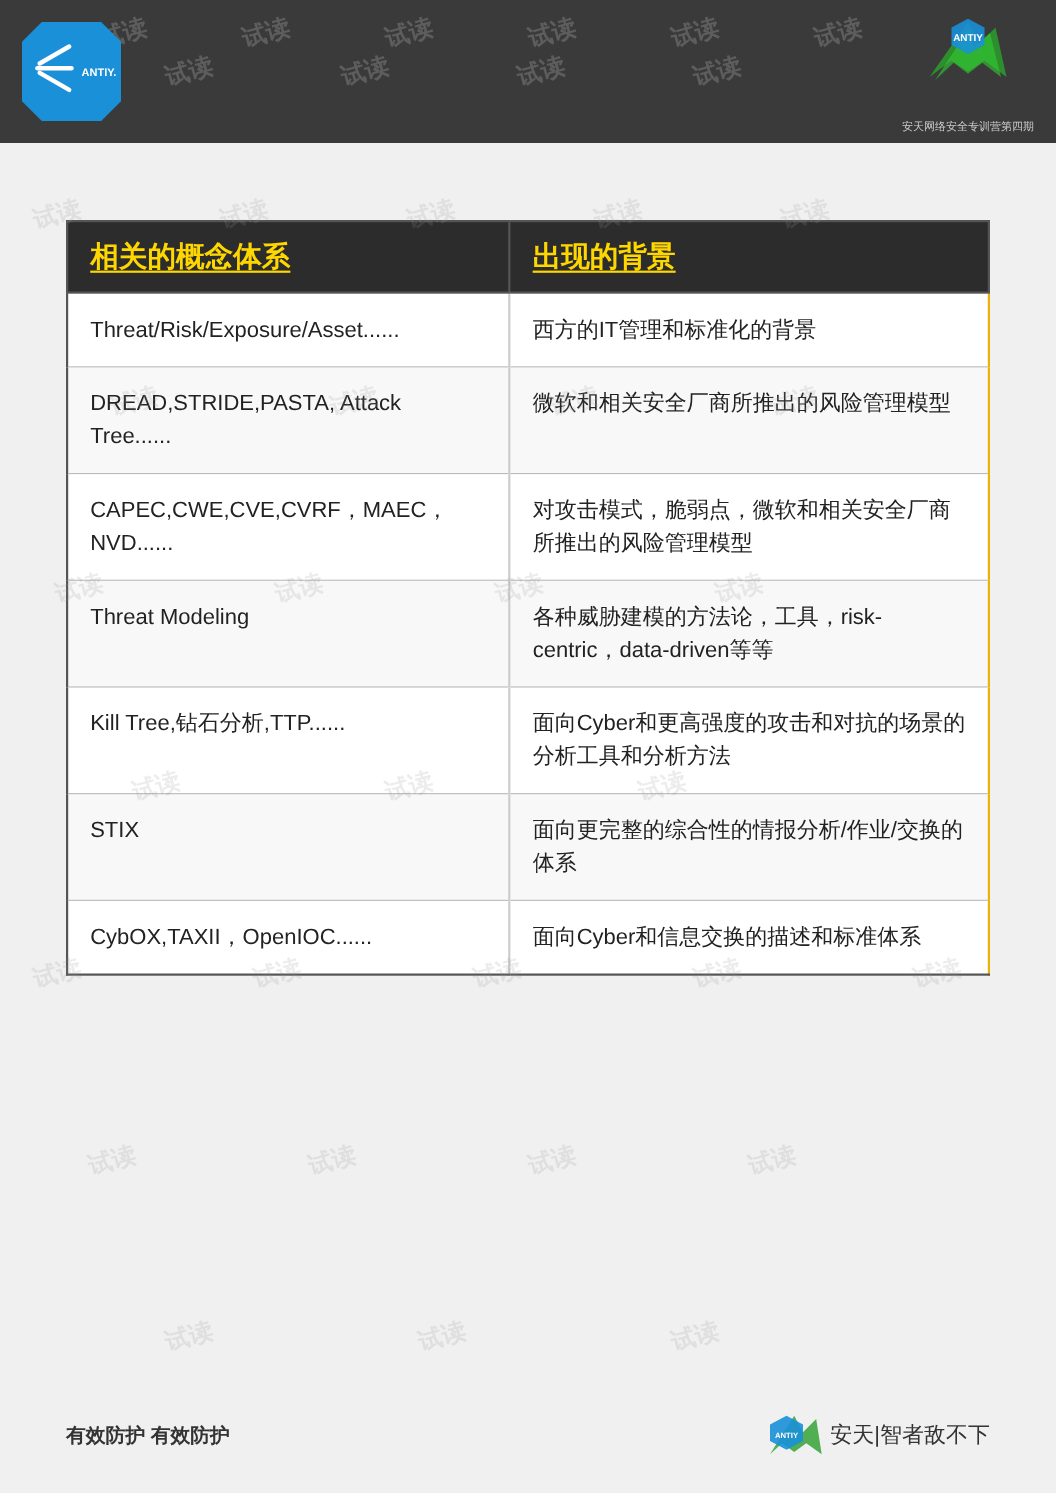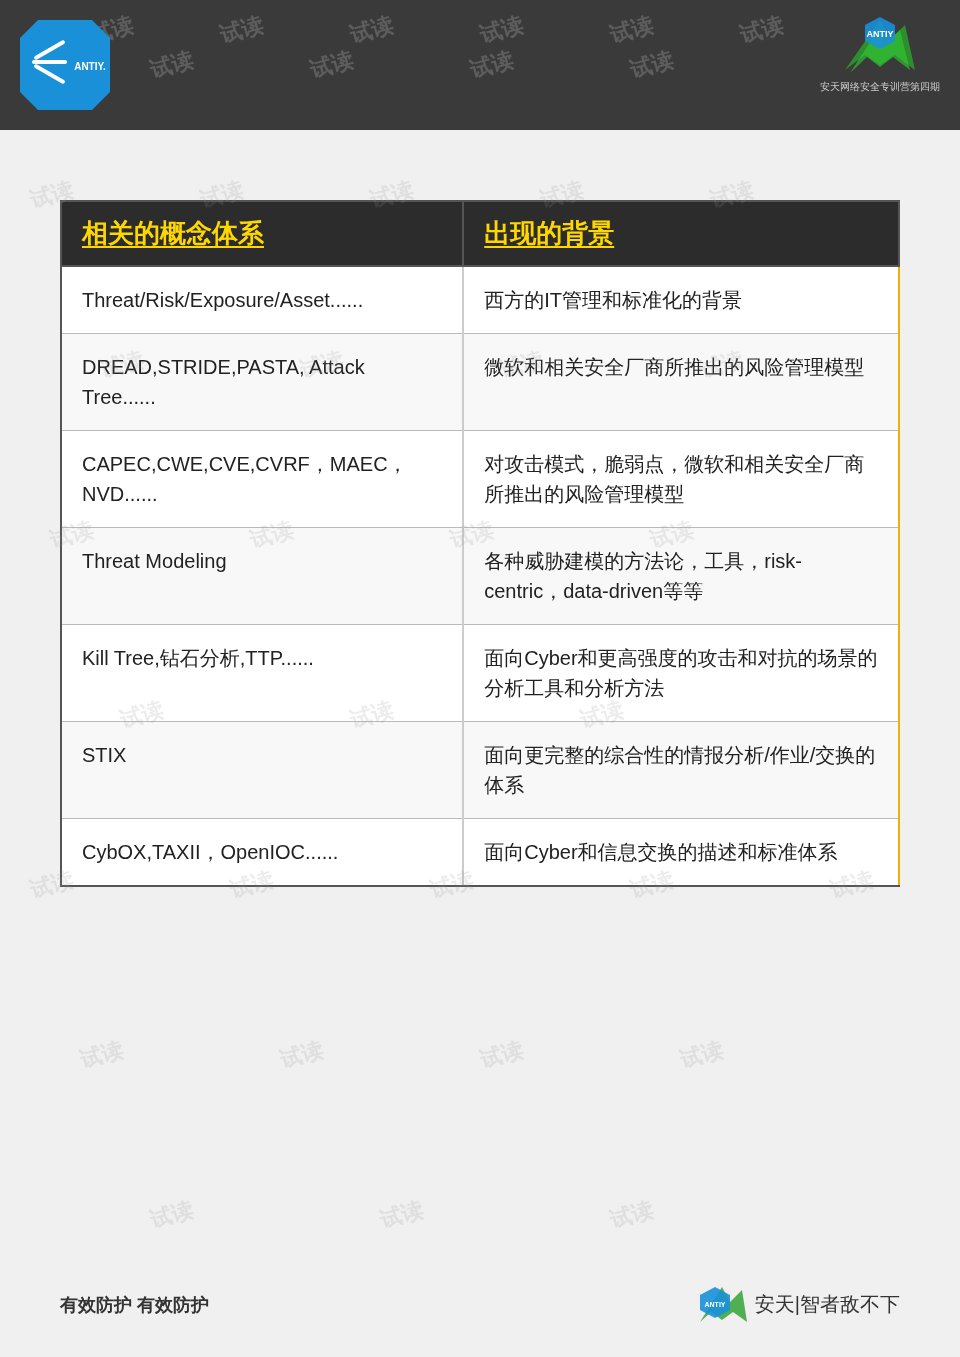--- a/index.html
+++ b/index.html
@@ -100,20 +100,21 @@
       top: 15px;
       display: flex;
       flex-direction: column;
       align-items: center;
     }
 
     .header-right-logo-text {
       color: #ccc;
       font-size: 10px;
       text-align: center;
+      margin-top: 28px;
     }
 
     
     .main-content {
       padding: 60px 60px;
       position: relative;
     }
 
     
     .data-table {

